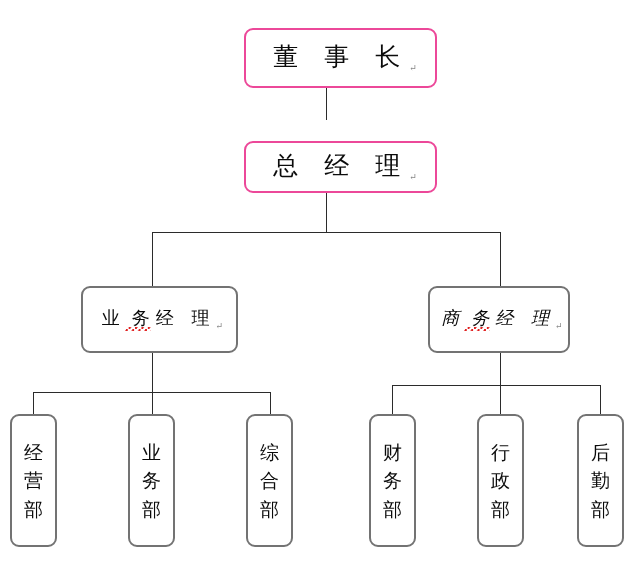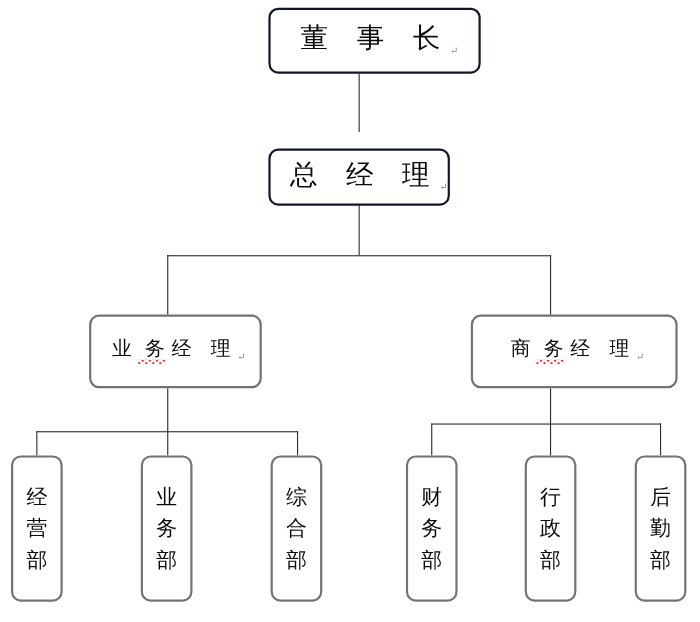--- a/index.html
+++ b/index.html
@@ -45,21 +45,22 @@
     left: 4px;
     top: 4px;
     right: -4px;
     bottom: -4px;
     border-radius: 9px;
     background: rgba(140, 150, 150, 0.17);
     z-index: -1;
   }
 
   .node.pink {
-    border: 2px solid #0f172a;
+    border: 2px solid #ec4899;
+    margin-top: 21px;
   }
   .node.green {
     border: 2px solid #737373;
   }
 
   
   .label-h {
     font-family: "DejaVu Serif", "Liberation Serif", serif;
     font-size: 25px;
     letter-spacing: 9px;
@@ -136,29 +137,29 @@
 
   <div class="line h" style="left:392px; top:385px; width:209px;"></div>
   <div class="line v" style="left:392px; top:385px; height:29px;"></div>
   <div class="line v" style="left:500px; top:385px; height:29px;"></div>
   <div class="line v" style="left:600px; top:385px; height:29px;"></div>
 
   <div class="node pink" style="left:244px; top:7px; width:193px; height:60px;">
     <span class="label-h"><span>董 事 长</span><span class="mark">↵</span></span>
   </div>
 
-  <div class="node pink" style="left:244px; top:135px; width:165px; height:52px;justify-content:flex-end;">
+  <div class="node pink" style="left:244px; top:120px; width:193px; height:52px;">
     <span class="label-h"><span>总 经 理</span><span class="mark">↵</span></span>
   </div>
 
   <div class="node green" style="left:81px; top:286px; width:157px; height:67px;">
     <span class="label-mgr"><span>业</span><span class="sq">务</span><span>经 理</span><span class="mark">↵</span></span>
   </div>
 
-  <div class="node green" style="left:428px; top:286px; width:188px; height:67px;">
+  <div class="node green" style="left:428px; top:286px; width:142px; height:67px;font-style:italic;">
     <span class="label-mgr"><span>商</span><span class="sq">务</span><span>经 理</span><span class="mark">↵</span></span>
   </div>
 
   <div class="node green" style="left:10px; top:414px; width:47px; height:133px;">
     <span class="label-v">经
 营
 部</span>
   </div>
 
   <div class="node green" style="left:128px; top:414px; width:47px; height:133px;">

